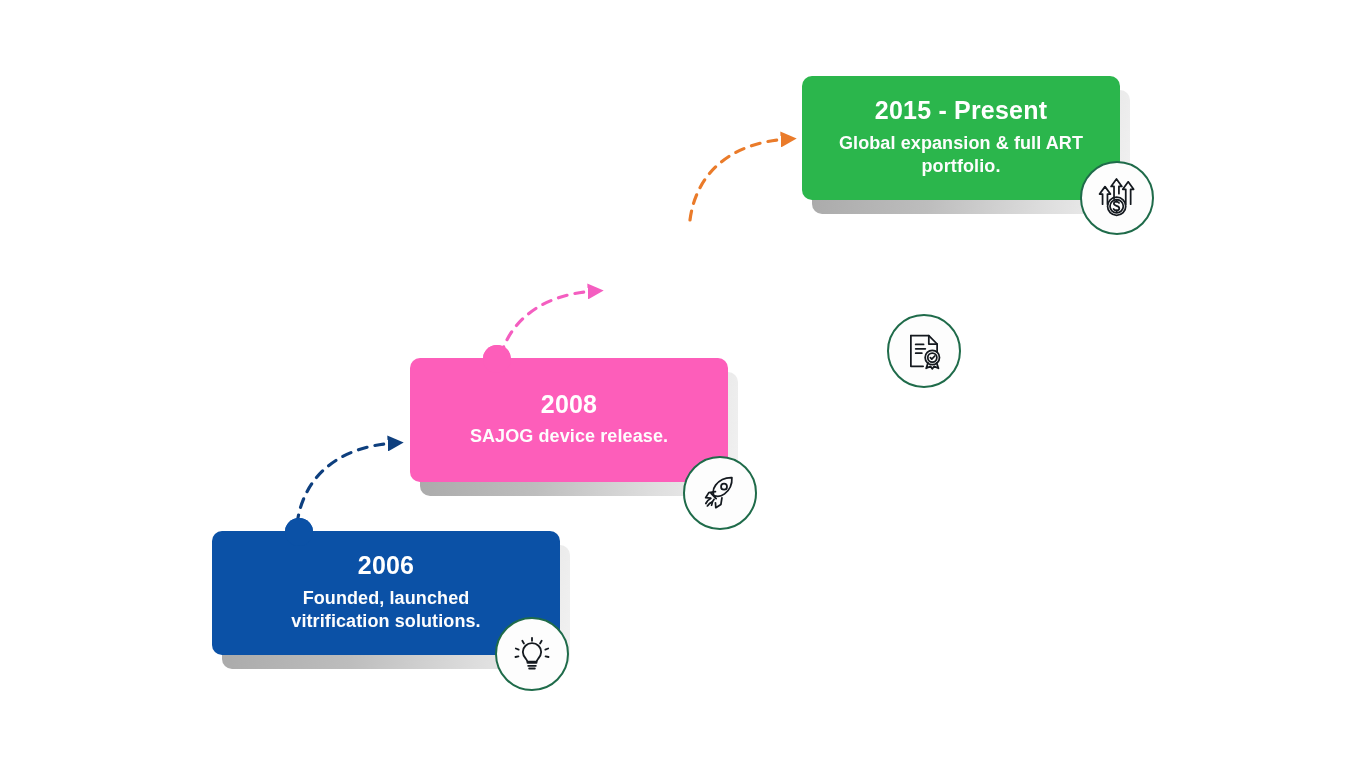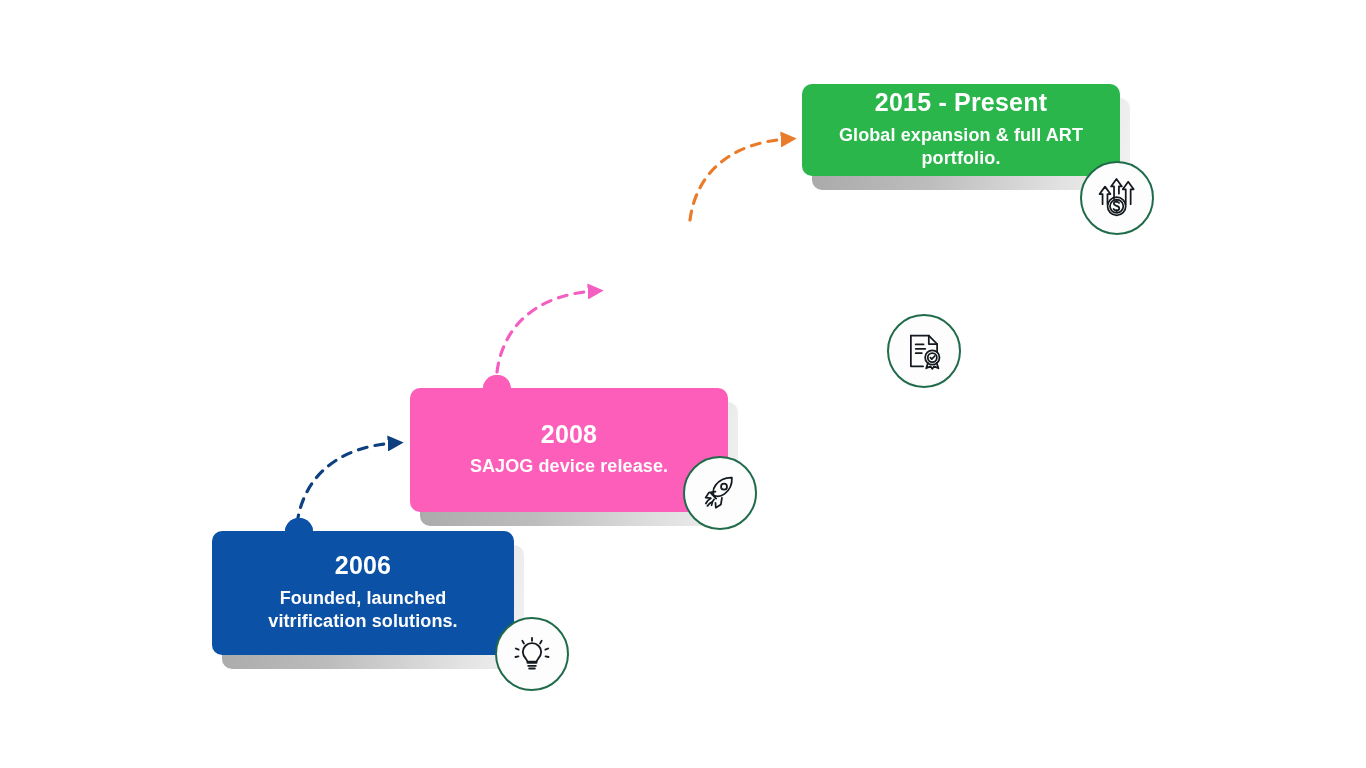--- a/index.html
+++ b/index.html
@@ -109,39 +109,39 @@
     background: #fdfdfd;
     border: 2px solid #1f6b4a;
     display: flex;
     align-items: center;
     justify-content: center;
     box-sizing: border-box;
   }
   .icon-badge svg { display: block; }
 
   
-  #milestone-2006 { left: 212px; top: 531px; width: 302px; height: 124px; z-index: 10; }
+  #milestone-2006 { left: 212px; top: 531px; width: 348px; height: 124px; z-index: 10; }
   #milestone-2006 .card-body { background: #0b51a6; }
   #milestone-2006 .notch, #milestone-2006 .notch::after { background: #0b51a6; }
   #milestone-2006 .notch { left: 73px; }
   #badge-2006 { left: 495px; top: 617px; z-index: 12; }
 
-  #milestone-2008 { left: 410px; top: 388px; width: 318px; height: 124px; z-index: 20; }
+  #milestone-2008 { left: 410px; top: 358px; width: 318px; height: 124px; z-index: 20; }
   #milestone-2008 .card-body { background: #fd5eba; }
   #milestone-2008 .notch, #milestone-2008 .notch::after { background: #fd5eba; }
   #milestone-2008 .notch { left: 73px; }
   #badge-2008 { left: 683px; top: 456px; z-index: 22; }
 
   #milestone-2012 { left: 610px; top: 227px; width: 318px; height: 124px; z-index: 30; }
   #milestone-2012 .card-body { background: #fb7a20; }
   #milestone-2012 .notch, #milestone-2012 .notch::after { background: #fb7a20; }
   #milestone-2012 .notch { left: 73px; }
   #badge-2012 { left: 887px; top: 314px; z-index: 32; }
 
-  #milestone-2015 { left: 802px; top: 76px; width: 318px; height: 92px; z-index: 40; margin-top: 8px; }
+  #milestone-2015 { left: 802px; top: 76px; width: 318px; height: 124px; z-index: 40; }
   #milestone-2015 .card-body { background: #2bb64c; }
   #badge-2015 { left: 1080px; top: 161px; z-index: 42; }
 </style>
 </head>
 <body>
 
 <div id="timeline-canvas">
 
   <svg class="connectors" viewBox="0 0 1366 768" width="1366" height="768" xmlns="http://www.w3.org/2000/svg">
     <defs>

